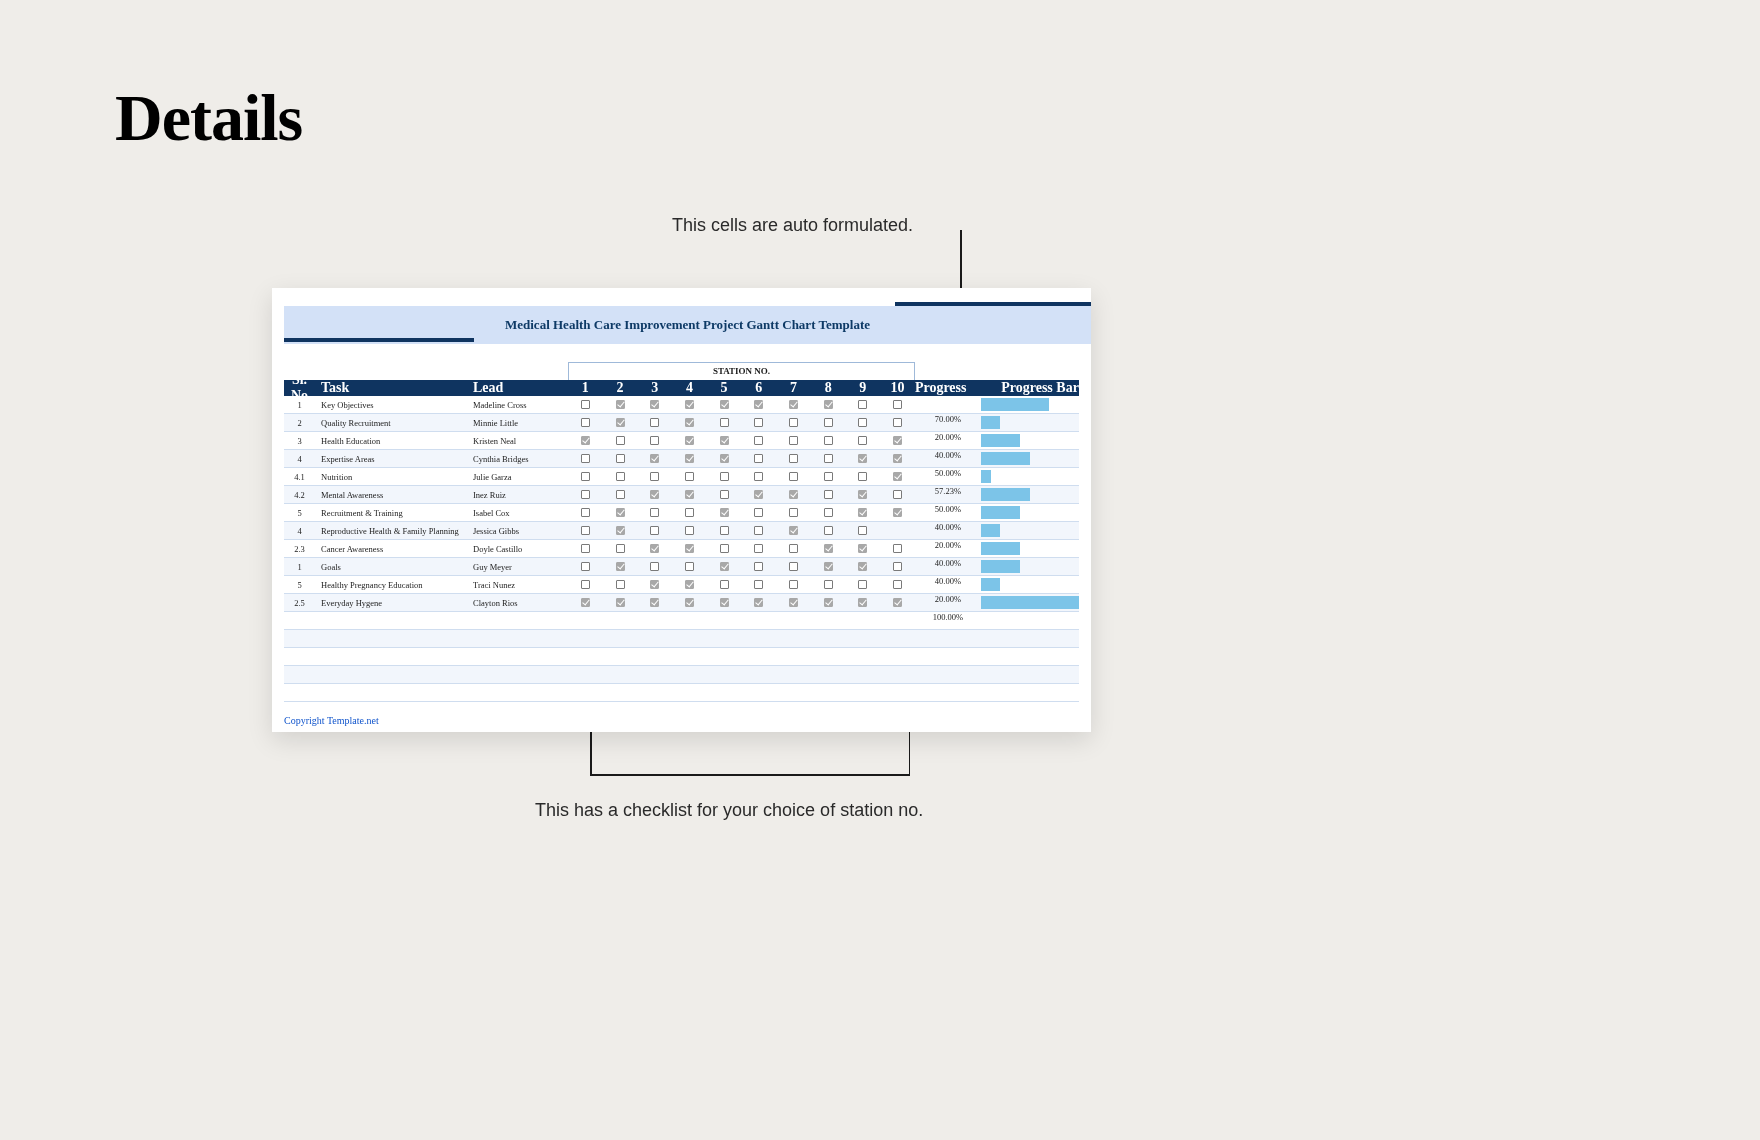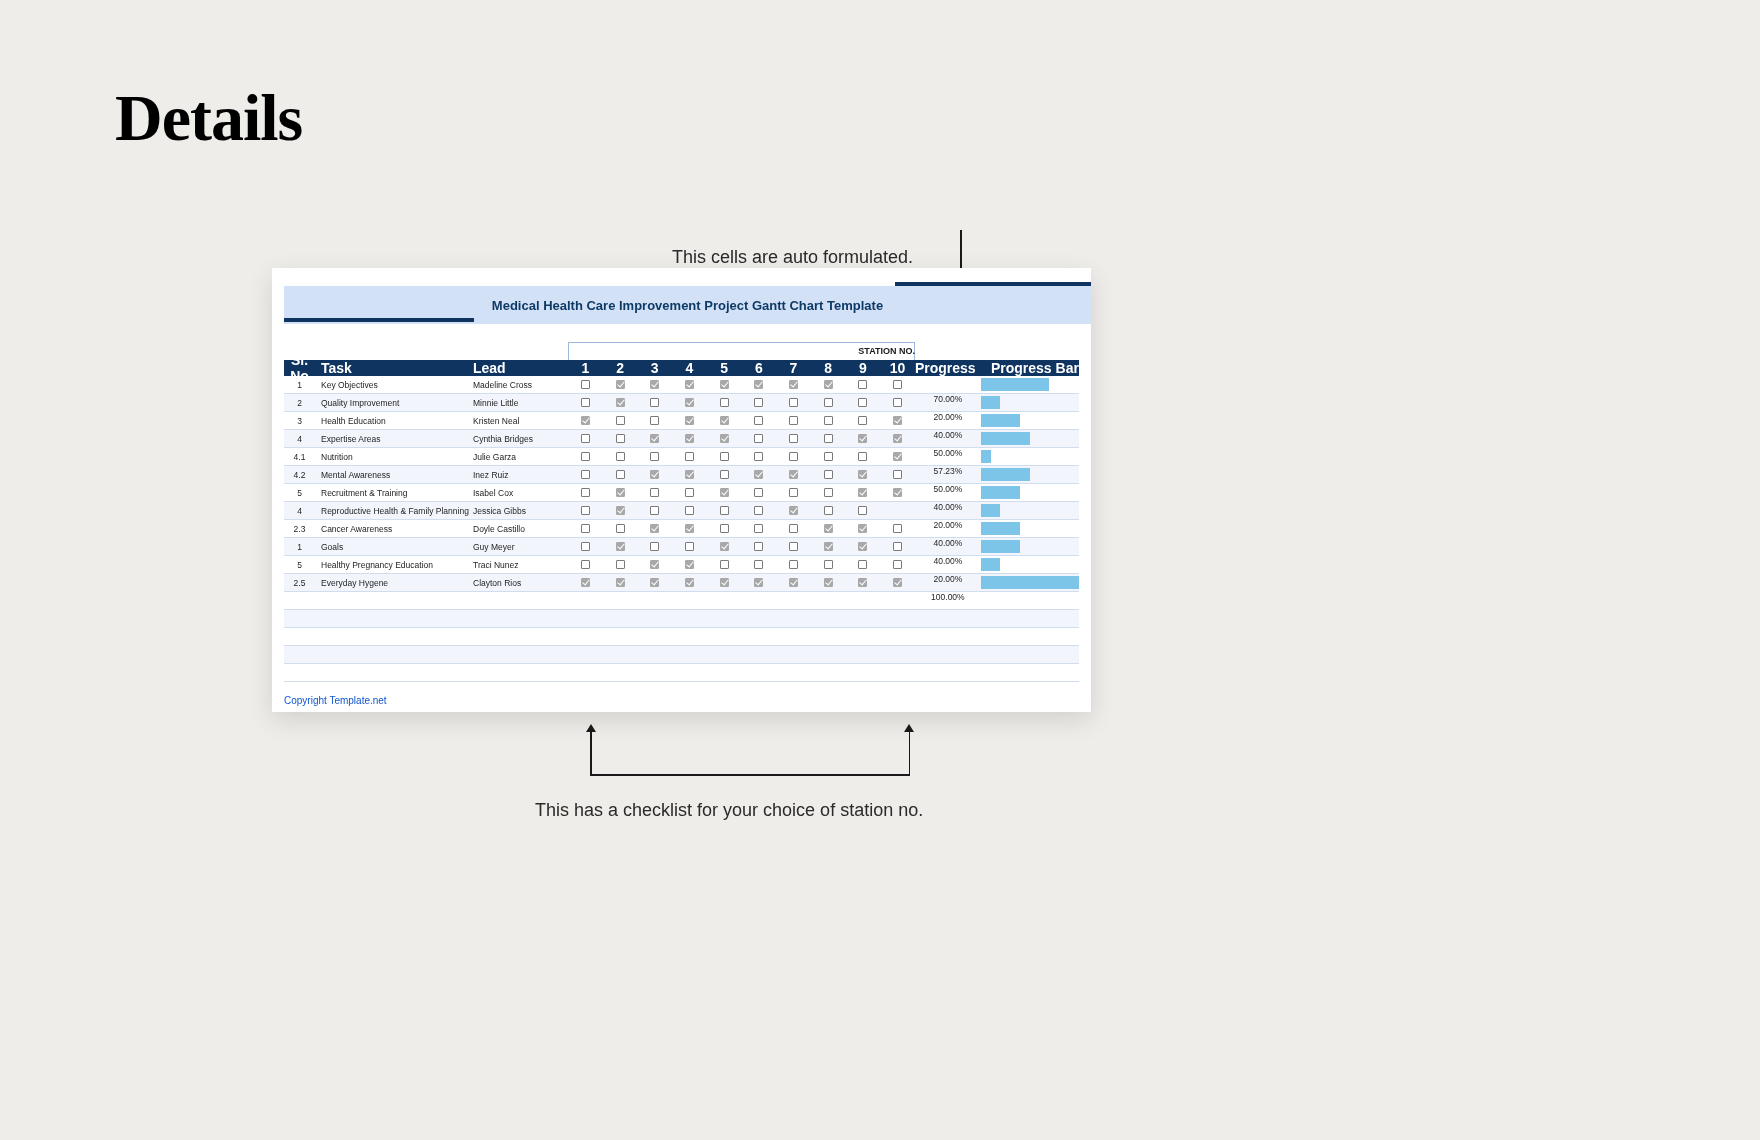--- a/index.html
+++ b/index.html
@@ -20,21 +20,21 @@
     font-weight: 700;
     color: #000000;
     letter-spacing: -1px;
   }
 
   .annotation {
     position: absolute;
     font-size: 18px;
     color: #2a2a2a;
   }
-  .ann-top { left: 672px; top: 215px; margin-top: 32px; }
+  .ann-top { left: 672px; top: 215px; }
   .ann-bottom { left: 535px; top: 800px; }
 
   
   .arrow { position: absolute; background: #1a1a1a; }
   .arrow-head-down {
     position: absolute;
     width: 0; height: 0;
     border-left: 5px solid transparent;
     border-right: 5px solid transparent;
     border-top: 8px solid #1a1a1a;
@@ -44,25 +44,26 @@
     width: 0; height: 0;
     border-left: 5px solid transparent;
     border-right: 5px solid transparent;
     border-bottom: 8px solid #1a1a1a;
   }
 
   
   .sheet-card {
     position: absolute;
     left: 272px;
-    top: 268px;
+    top: 288px;
     width: 819px;
     height: 444px;
     background: #ffffff;
     box-shadow: 0 8px 24px rgba(0,0,0,0.12);
+    font-family: Liberation Serif, serif;
   }
 
   
   .banner {
     position: absolute;
     left: 12px; right: 0; top: 18px; height: 38px;
     background: #d3e1f7;
     display: flex; align-items: center; justify-content: center;
   }
   .banner-text {
@@ -89,21 +90,21 @@
     left: 296px; top: 74px;
     width: 347px; height: 24px;
     border-top: 1px solid #9fb9d9;
     border-left: 1px solid #9fb9d9;
     border-right: 1px solid #9fb9d9;
   }
   .station-label {
     position: absolute;
     left: 296px; top: 78px;
     width: 347px;
-    text-align: right;
+    text-align: center;
     font-size: 9px;
     font-weight: 700;
     color: #1a1a1a;
   }
 
   
   .header-row {
     position: absolute;
     left: 12px; right: 12px; top: 92px; height: 16px;
     background: #0f3460;
@@ -257,21 +258,21 @@
         <div class="stc">
           <div class="cb"></div>
         </div>
         <div class="prog">70.00%</div>
         <div class="pbar">
           <div class="pbar-fill" style="width: 70%;"></div>
         </div>
       </div>
       <div class="row alt">
         <div class="sl">2</div>
-        <div class="task">Quality Improvement</div>
+        <div class="task">Quality Recruitment</div>
         <div class="lead">Minnie Little</div>
         <div class="stc">
           <div class="cb"></div>
         </div>
         <div class="stc">
           <div class="cb checked"></div>
         </div>
         <div class="stc">
           <div class="cb"></div>
         </div>

